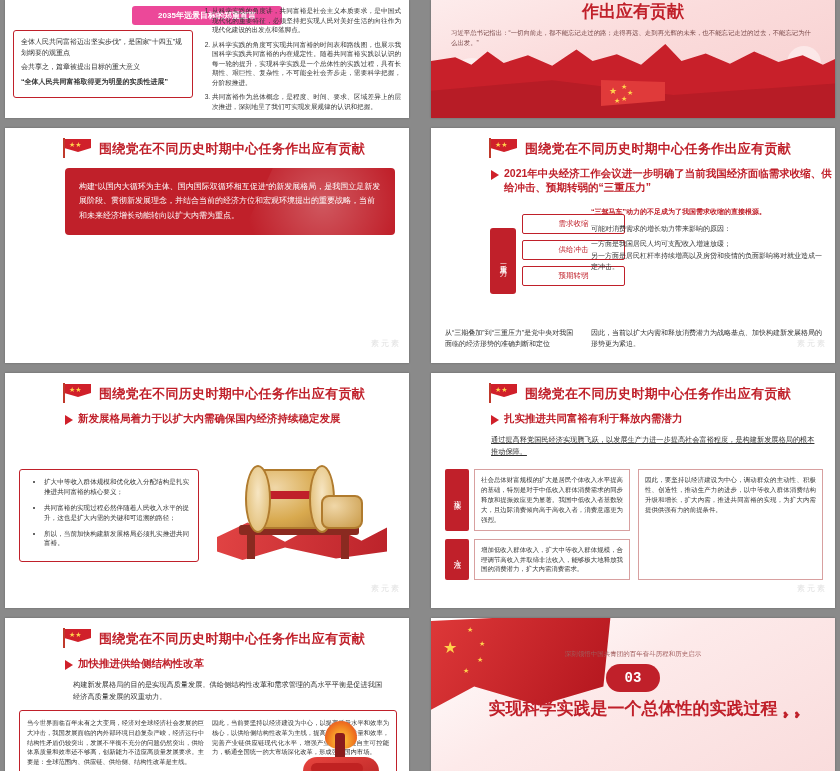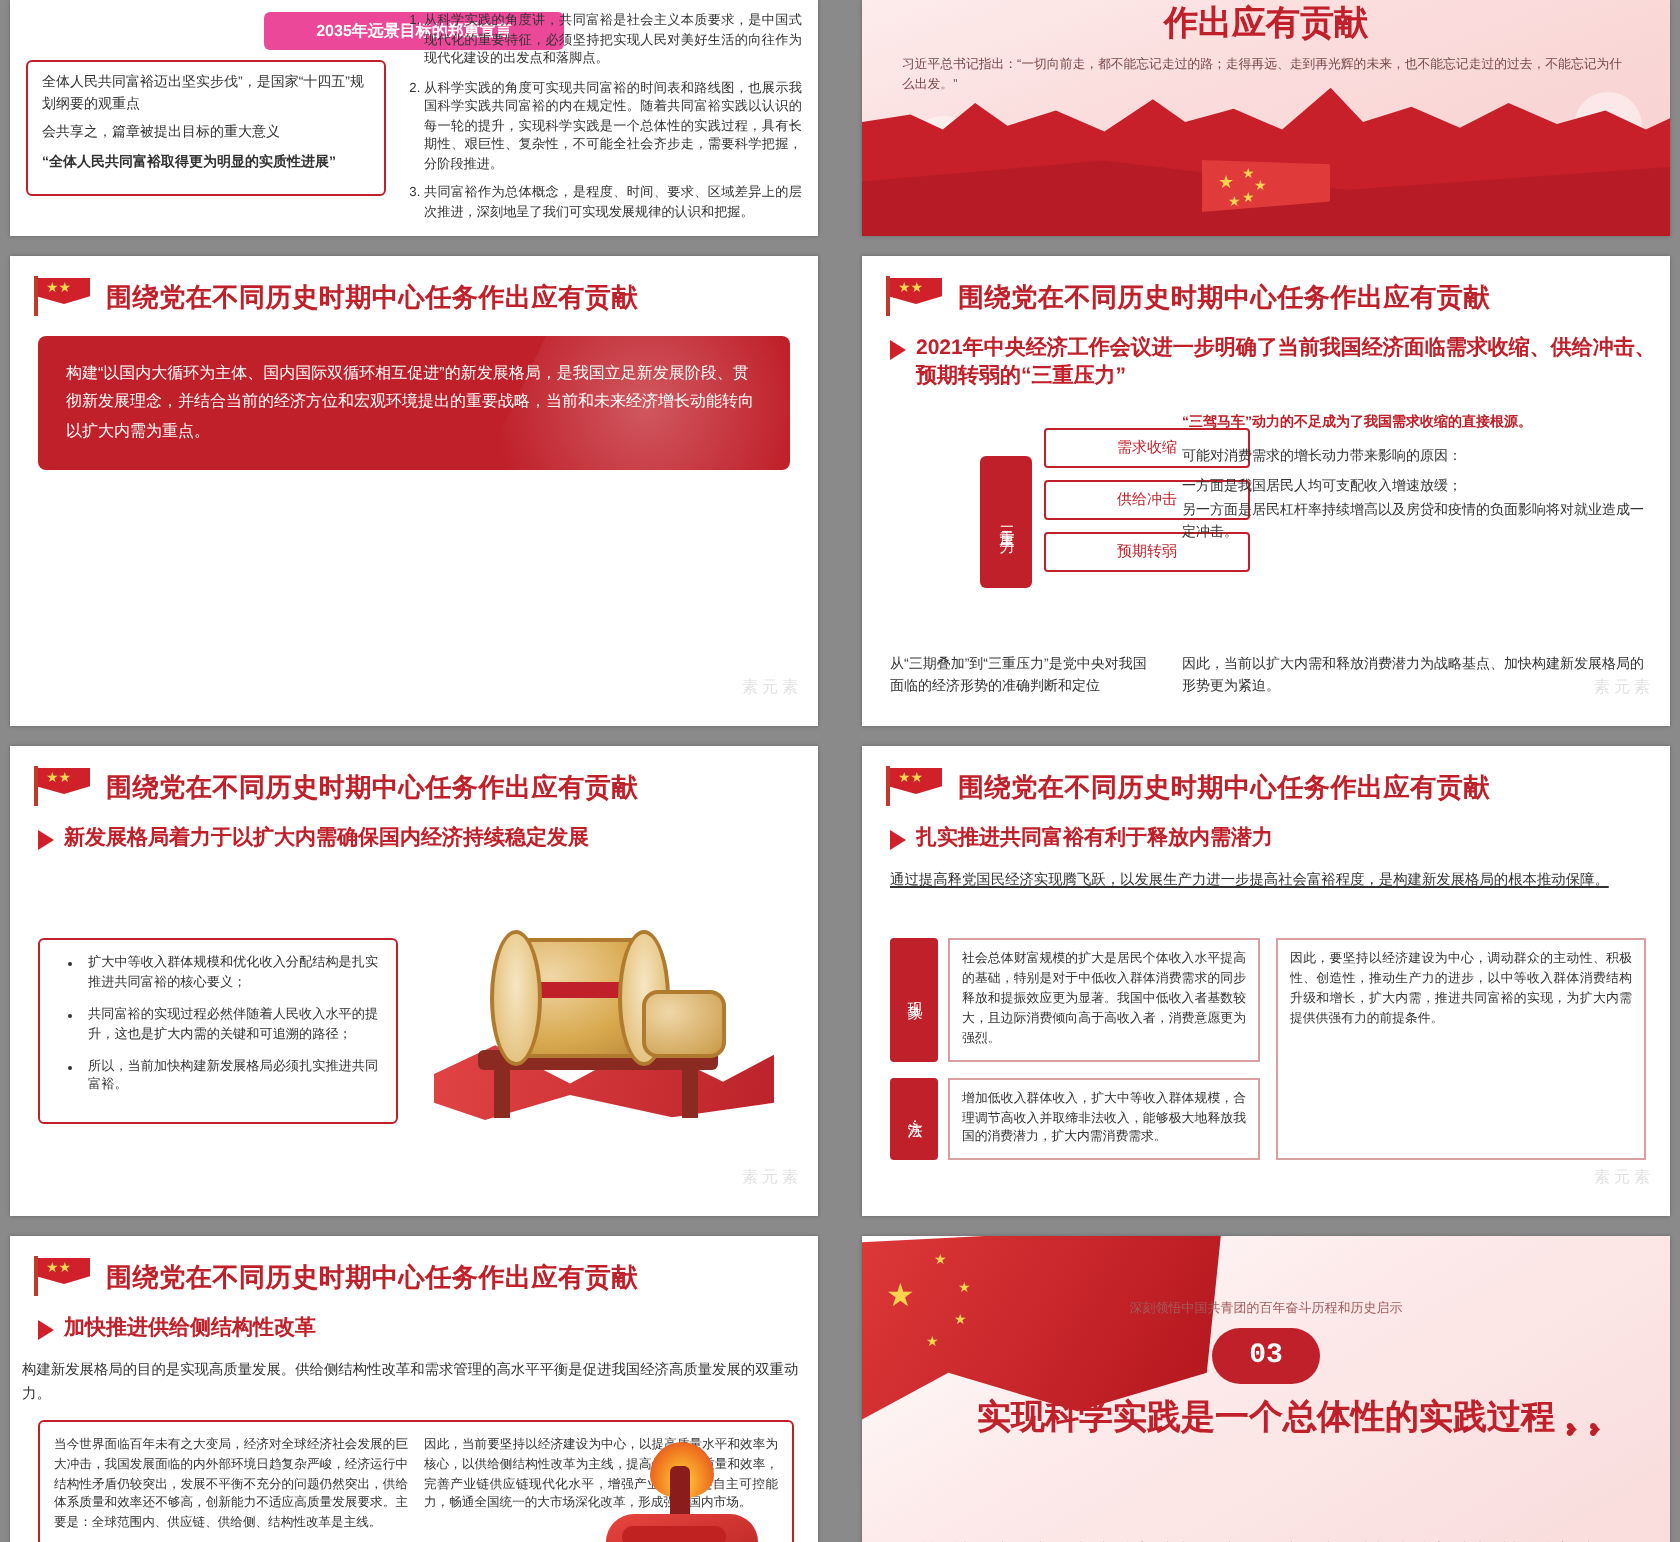--- a/index.html
+++ b/index.html
@@ -1,18 +1,18 @@
 <!DOCTYPE html>
 <html><head>
 <meta charset="utf-8">
 <style>
   html,body{margin:0;padding:0;background:#8a8a8a;}
   body{width:840px;height:771px;font-family:"Liberation Sans","DejaVu Sans",sans-serif;}
   .grid{display:grid;grid-template-columns:404px 404px;grid-template-rows:118px 235px 235px 235px;gap:10px 22px;padding:0 5px;box-sizing:border-box;}
-  .slide{position:relative;background:#fff;overflow:hidden;box-shadow:0 0 2px rgba(0,0,0,.25);}
+  .slide{position:relative;background:#fff;overflow:hidden;box-shadow:0 0 2px rgba(0,0,0,.25);padding-left:46px;}
   
   .ttl{display:flex;align-items:flex-end;gap:6px;padding:10px 0 0 12px;}
   .flagicon{width:30px;height:20px;position:relative;flex:0 0 auto;}
   .flagicon .pole{position:absolute;left:0;top:0;width:2px;height:20px;background:#c0392b;}
   .flagicon .cloth{position:absolute;left:2px;top:1px;width:26px;height:13px;background:#d0202a;clip-path:polygon(0 0,100% 0,100% 70%,50% 100%,0 72%);}
   .flagicon .star{position:absolute;left:6px;top:3px;color:#ffd34d;font-size:7px;line-height:7px;}
   .ttl h2{margin:0;font-size:13px;color:#c0202a;font-weight:bold;letter-spacing:.3px;}
   .subttl{display:flex;align-items:flex-start;gap:5px;margin:9px 0 0 14px;}
   .subttl .tri{width:0;height:0;border-left:8px solid #d0202a;border-top:5px solid transparent;border-bottom:5px solid transparent;margin-top:3px;}
   .subttl span{font-size:10.5px;color:#c0202a;font-weight:bold;}
@@ -65,21 +65,21 @@
 
   
   .s6 .lead{font-size:7.2px;color:#333;margin:8px 14px 0;line-height:1.6;text-decoration:underline;}
   .s6 .tbl{position:absolute;left:14px;top:96px;right:12px;display:flex;gap:8px;}
   .s6 .col{flex:1;display:flex;gap:5px;}
   .s6 .tag{width:24px;flex:0 0 24px;background:#c0202a;color:#fff;font-size:7.5px;display:flex;align-items:center;justify-content:center;border-radius:2px;writing-mode:vertical-rl;letter-spacing:1px;}
   .s6 .cell{border:1px solid #d8a0a0;padding:5px 6px;font-size:6.4px;line-height:1.55;color:#333;text-align:justify;flex:1;}
   .s6 .plaincell{border:1px solid #d8a0a0;padding:5px 6px;font-size:6.4px;line-height:1.55;color:#333;text-align:justify;flex:1;}
 
   
-  .s7 .lead{font-size:7.2px;color:#333;margin:8px 6px 0;line-height:1.6;}
+  .s7 .lead{font-size:7.2px;color:#333;margin:8px 22px 0;line-height:1.6;}
   .s7 .twocol{position:absolute;left:14px;top:92px;right:12px;bottom:10px;border:1px solid #c0202a;border-radius:3px;display:flex;padding:7px;box-sizing:border-box;gap:8px;}
   .s7 .twocol p{margin:0;font-size:6.3px;line-height:1.55;color:#333;text-align:justify;flex:1;}
   .fist{position:absolute;right:8px;bottom:0;width:120px;height:120px;}
   .fist .hand{position:absolute;left:22px;top:24px;width:76px;height:46px;background:linear-gradient(160deg,#e8453f,#a81a1c);border-radius:14px;}
   .fist .f1,.fist .f2,.fist .f3{position:absolute;height:11px;width:52px;background:#c02222;border-radius:6px;left:30px;}
   .fist .f1{top:30px;}
   .fist .torch{position:absolute;left:54px;top:0;width:10px;height:30px;background:#8a1c1c;border-radius:3px;}
   .fist .flame{position:absolute;left:44px;top:-12px;width:32px;height:28px;background:radial-gradient(ellipse at 50% 70%,#ffd23a,#f0761f 60%,#d33 100%);border-radius:50% 50% 45% 45%/60% 60% 40% 40%;}
 
   

